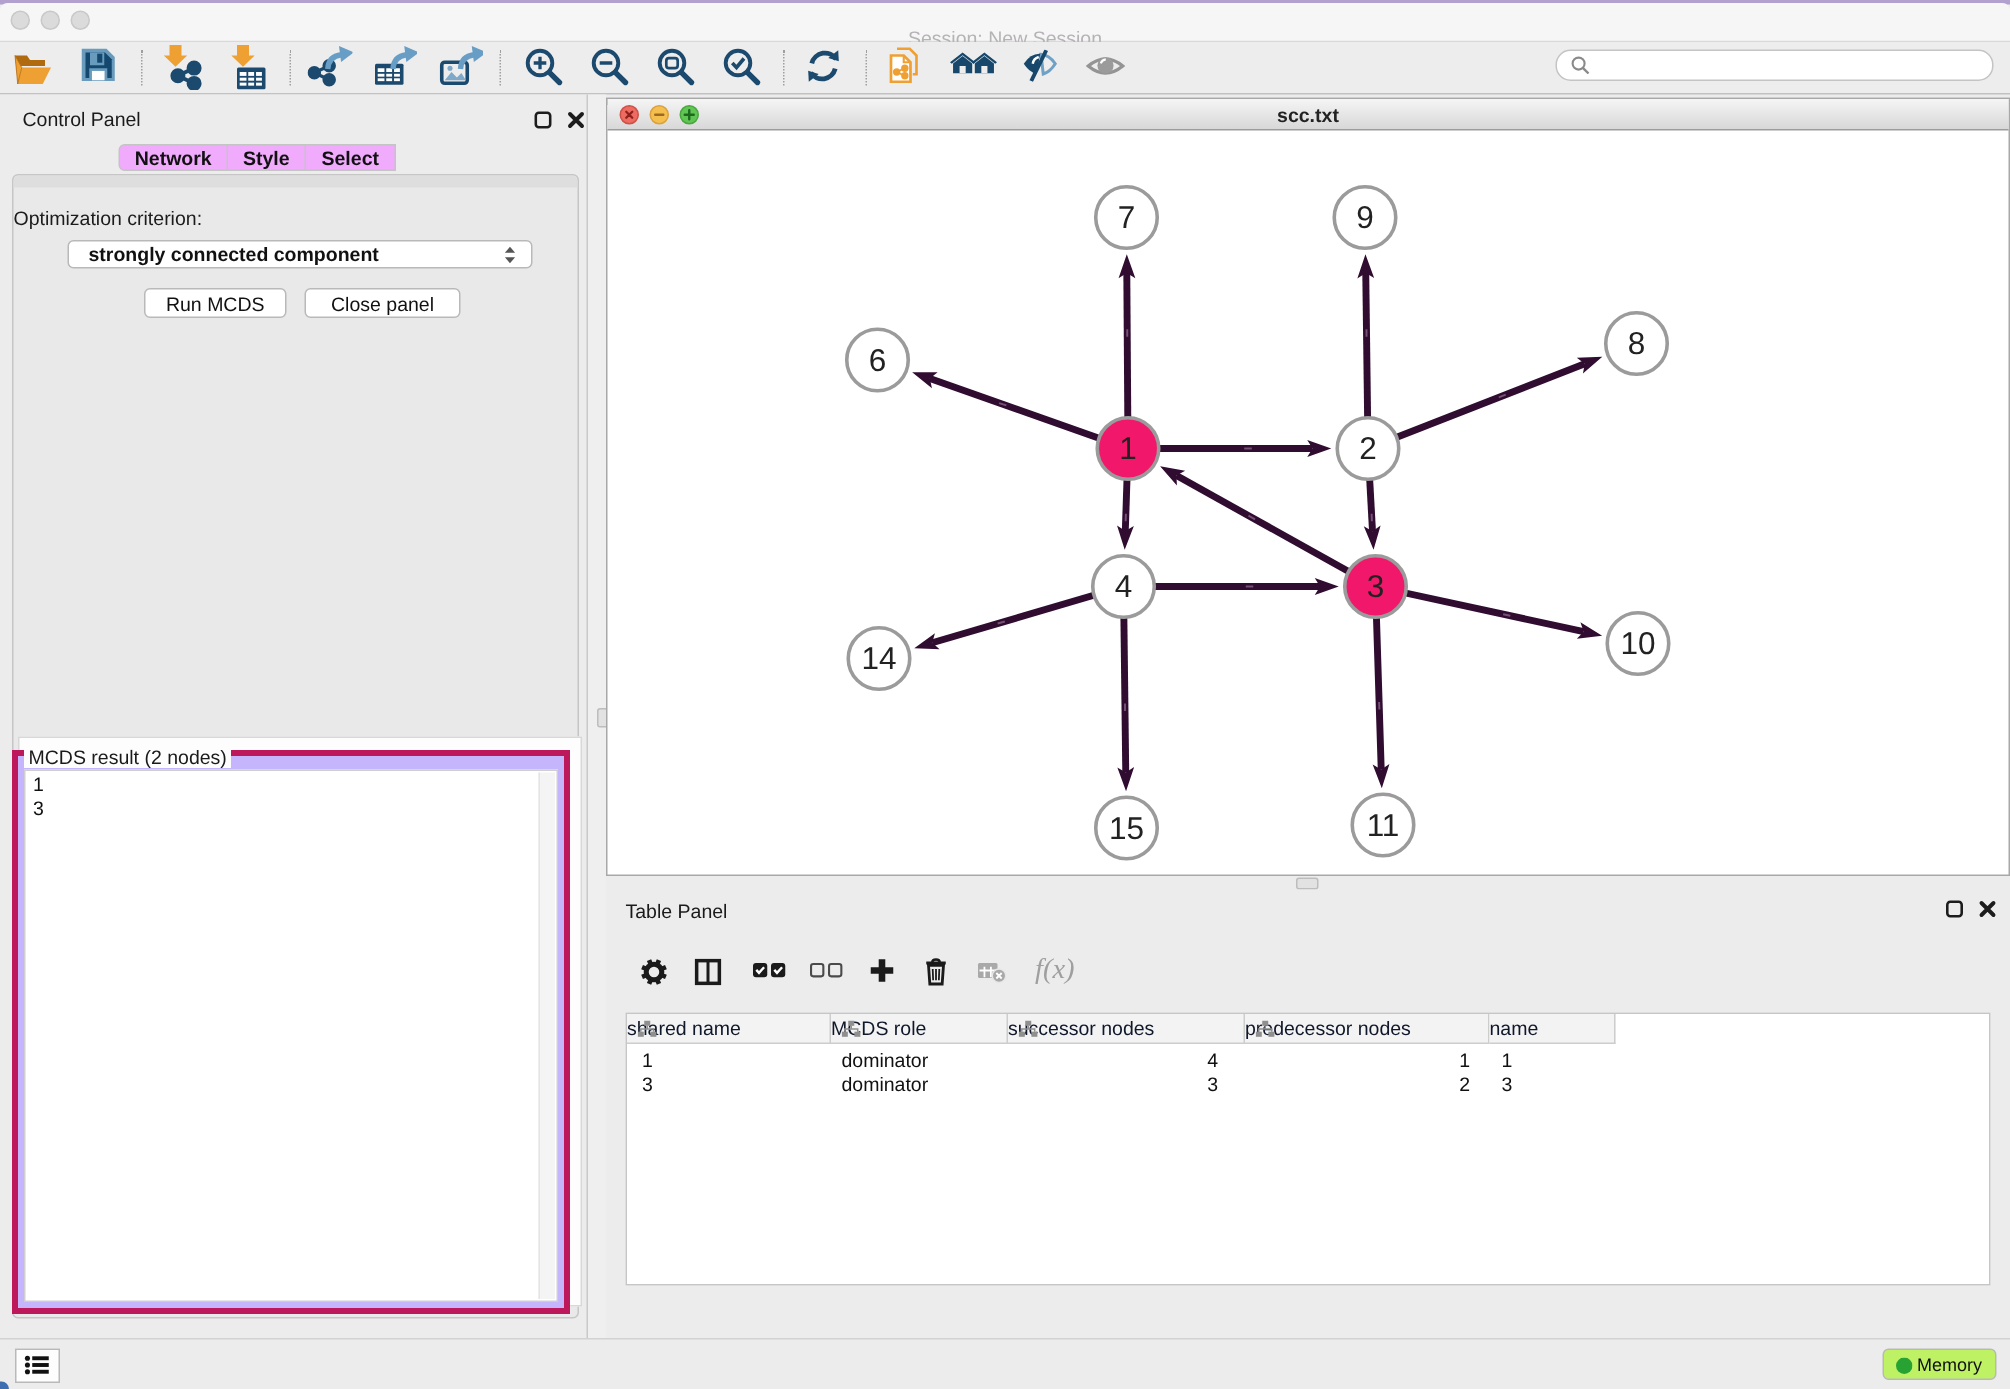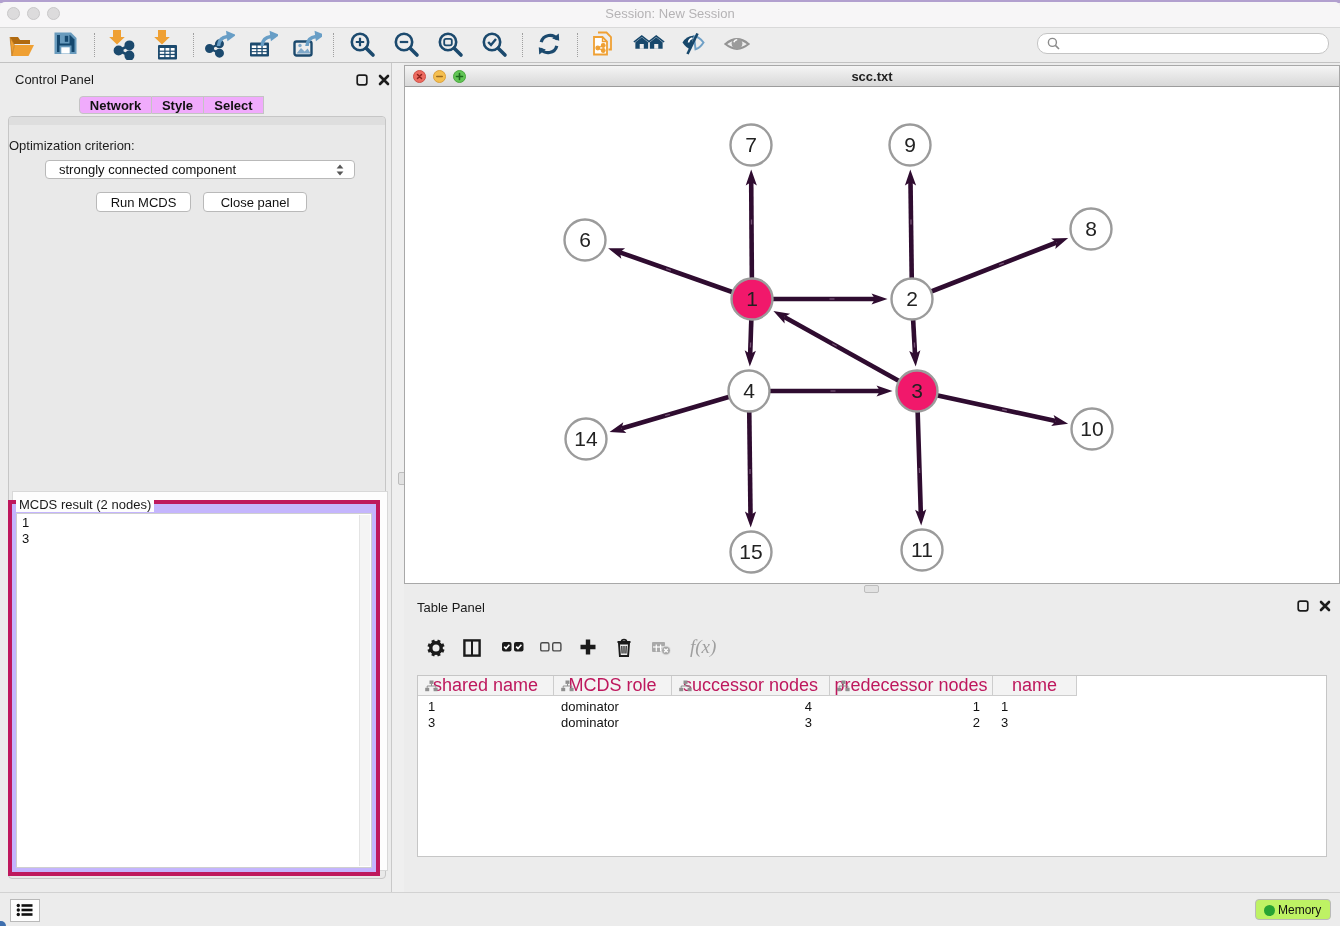--- a/index.html
+++ b/index.html
@@ -5,21 +5,21 @@
 html,body{margin:0;padding:0;}
 body{width:1340px;height:926px;position:relative;overflow:hidden;
   font-family:"Liberation Sans",sans-serif;background:#ececec;}
 .abs{position:absolute;}
 
 #mactop{left:0;top:0;width:1340px;height:3px;background:#b2a0cf;}
 #titlebar{left:0;top:2px;width:1340px;height:25px;background:#f7f6f7;
   border-radius:5px 5px 0 0;border-bottom:1px solid #d9d9d9;}
 .tl{position:absolute;top:5px;width:13px;height:13px;border-radius:50%;
   background:#dcdbdc;border:1px solid #c9c8c9;box-sizing:border-box;}
-#wtitle{position:absolute;top:4px;left:0;width:100%;text-align:center;
+#wtitle{position:absolute;top:16px;left:0;width:100%;text-align:center;
   font-size:13px;color:#b5b3b5;}
 
 #toolbar{left:0;top:28px;width:1340px;height:35px;background:#ededed;
   border-bottom:1px solid #c2c2c2;box-sizing:border-box;}
 .tbi{position:absolute;top:30px;}
 .tbsep{position:absolute;top:33px;height:24px;width:0;
   border-left:1px dotted #9f9f9f;}
 #searchbox{position:absolute;left:1037px;top:33px;width:290px;height:19px;
   background:#fff;border:1px solid #c4c4c4;border-radius:10px;}
 
@@ -33,21 +33,21 @@
 .ptab.last{border-radius:0 4px 4px 0;}
 .ptab.sel{background:linear-gradient(#dededf,#d2d2d3);color:#f3f3f3;border-color:#bcbcbc;margin-top:37px;}
 #cp-inner{position:absolute;left:8px;top:53px;width:376px;height:761px;
   background:#e9e9e9;border:1px solid #c6c6c6;border-radius:4px;}
 #cp-inner .topband{position:absolute;left:0;top:0;width:100%;height:8px;
   background:#dedede;border-radius:4px 4px 0 0;}
 #optlabel{position:absolute;left:0;top:21px;width:100%;
   font-size:13px;color:#1c1c1c;}
 #optsel{position:absolute;left:36px;top:43px;width:310px;height:19px;
   background:#fff;border:1px solid #b9b9b9;border-radius:4px;
-  font-size:13px;color:#111;line-height:18px;padding-left:13px;box-sizing:border-box;}
+  font-size:13px;color:#111;line-height:18px;padding-left:13px;box-sizing:border-box;font-weight:bold;}
 .btn{position:absolute;height:20px;background:#fff;border:1px solid #b9b9b9;
   border-radius:4px;font-size:13px;color:#111;text-align:center;
   line-height:19px;box-sizing:border-box;}
 
 #cp-white{position:absolute;left:12px;top:428px;width:376px;height:380px;
   background:#fdfdfd;border:1px solid #d8d8d8;box-sizing:border-box;}
 #mcdsbox{position:absolute;left:8px;top:437px;width:364px;height:368px;
   border:4px solid #be185d;background:#c4b5fd;}
 #mcdslabel{position:absolute;left:4px;top:-7px;background:#fdfdfd;
   padding:0 3px;font-size:13px;color:#1a1a1a;}
@@ -71,22 +71,22 @@
 #hsplit-handle{position:absolute;left:460px;top:1px;width:13px;height:6px;
   background:#e2e2e2;border:1px solid #bdbdbd;border-radius:2px;}
 
 #tpanel{left:404px;top:593px;width:936px;height:299px;background:#ececec;}
 #tpanel-title{position:absolute;left:13px;top:7px;font-size:13px;color:#1a1a1a;}
 #ttoolbar{position:absolute;left:13px;top:26px;width:910px;height:43px;}
 #ttable{position:absolute;left:13px;top:82px;width:910px;height:182px;
   background:#fff;border:1px solid #c6c6c6;box-sizing:border-box;}
 #thead{position:absolute;left:0;top:0;height:20px;display:flex;}
 .th{box-sizing:border-box;border-right:1px solid #cdcdcd;border-bottom:1px solid #cdcdcd;
-  background:#f3f3f3;font-size:18px;color:#be185d;position:relative;
-  text-align:center;line-height:19px;}
+  background:#f3f3f3;font-size:13px;color:#0f172a;position:relative;
+  line-height:19px;}
 .trow{position:absolute;font-size:13px;color:#111;}
 
 .btabs{position:absolute;display:flex;height:19px;}
 
 #statusbar{left:0;top:892px;width:1340px;height:34px;background:#ececec;
   border-top:1px solid #d2d2d2;box-sizing:border-box;}
 #listbtn{position:absolute;left:10px;top:6px;width:28px;height:21px;
   background:#fdfdfd;border:1px solid #b9b9b9;}
 #membtn{position:absolute;left:1255px;top:6px;width:76px;height:21px;
   background:#bef264;border:1px solid #b9b9b9;border-radius:4px;box-sizing:border-box;

